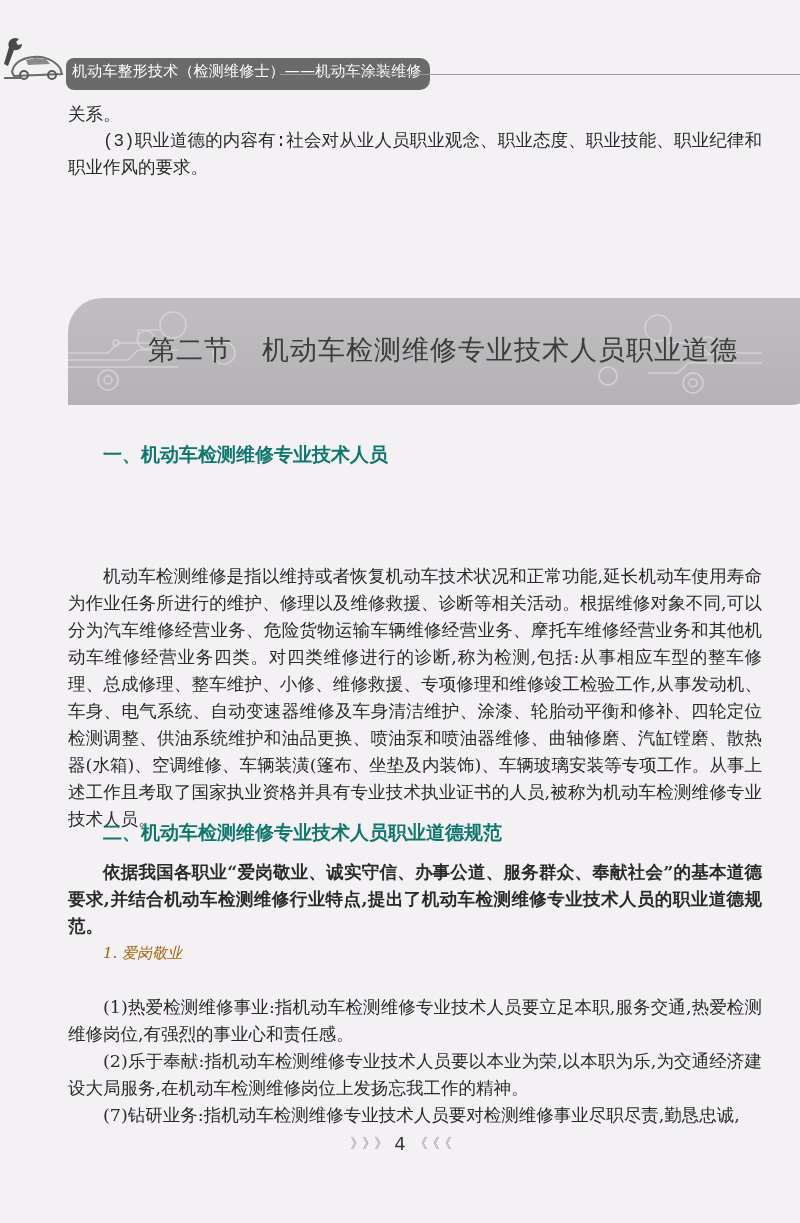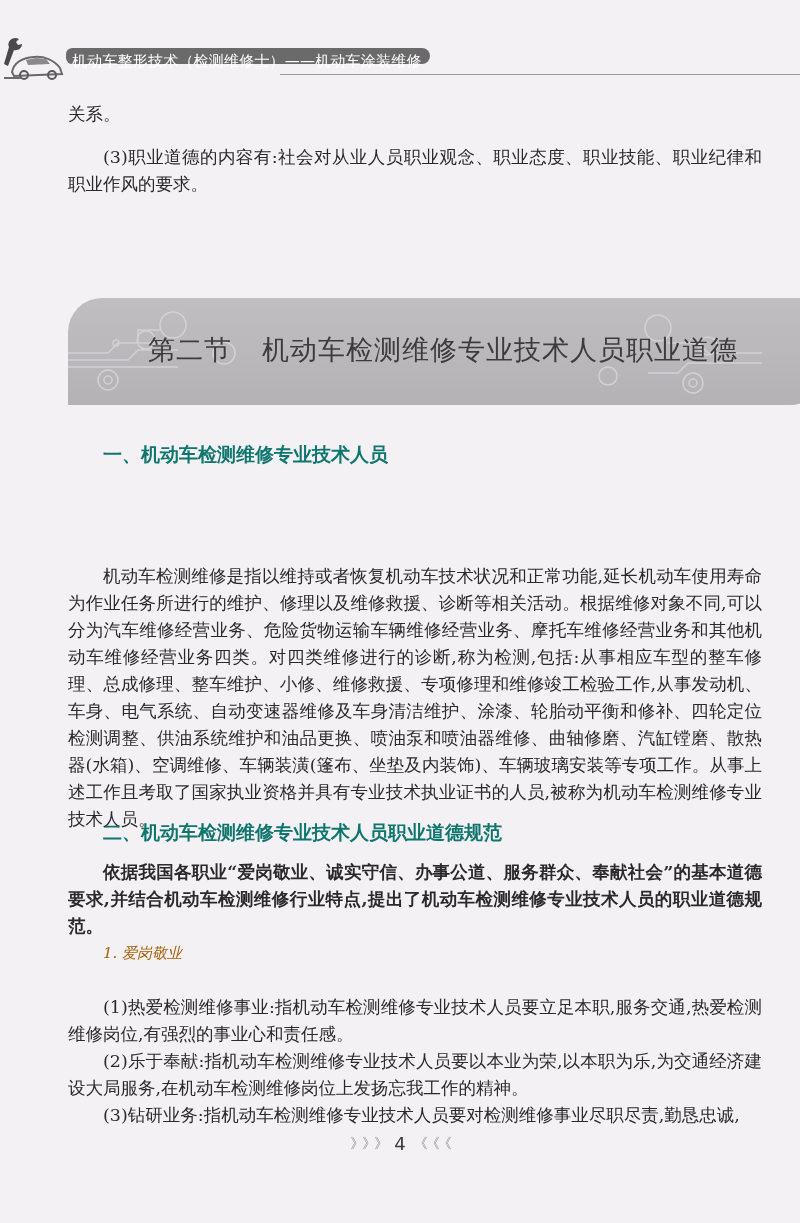--- a/index.html
+++ b/index.html
@@ -9,21 +9,21 @@
       font-family: "DejaVu Serif", "Liberation Serif", serif;
       color: #2a2a2a;
       position: relative;
     }
     .page { position: absolute; inset: 0; }
 
     
     .running-header { position: absolute; left: 0; top: 34px; width: 800px; height: 48px; }
     .header-logo { position: absolute; left: 2px; top: 2px; width: 62px; height: 44px; }
     .header-tag {
-      position: absolute; left: 66px; top: 14px; height: 16px;
+      position: absolute; left: 66px; top: 24px; height: 32px;
       background: #6a6a6a; color: #ffffff;
       font-family: "DejaVu Sans", "Liberation Sans", sans-serif;
       font-size: 15px; line-height: 26px; padding: 0 8px 0 6px;
       border-radius: 8px 10px 10px 8px; white-space: nowrap; letter-spacing: 0.2px;
     }
     .header-rule { position: absolute; left: 280px; right: 0; top: 40px; height: 1px; background: #9a9a9a; }
 
     
     .para {
       position: absolute; left: 68px; width: 694px;
@@ -74,21 +74,21 @@
       <path d="M24 24 L34 22 L44 23 L48 28 L26 29 Z" fill="#8a8a8a"></path>
       <circle cx="22" cy="39" r="4" fill="none" stroke="#5a5a5a" stroke-width="2"></circle>
       <circle cx="50" cy="39" r="4" fill="none" stroke="#5a5a5a" stroke-width="2"></circle>
       <path d="M2 42 L20 42" stroke="#6a6a6a" stroke-width="2"></path>
     </svg>
     <div class="header-tag">机动车整形技术（检测维修士）——机动车涂装维修</div>
     <div class="header-rule"></div>
   </div>
 
   <div class="para" style="top:101px;">关系。</div>
-  <div class="para indent" style="top:144px;">(3)职业道德的内容有:社会对从业人员职业观念、职业态度、职业技能、职业纪律和职业作风的要求。</div>
+  <div class="para indent" style="top:128px;font-family:Liberation Mono, monospace;">(3)职业道德的内容有:社会对从业人员职业观念、职业态度、职业技能、职业纪律和职业作风的要求。</div>
 
   <div class="banner">
     <svg width="694" height="107" viewBox="0 0 694 107">
       <g fill="none" stroke="#d6d4d7" stroke-width="1.5" opacity="0.9">
         <path d="M0 55 L40 55 L50 45 L95 45"></path>
         <path d="M0 62 L60 62 L70 52 L110 52"></path>
         <path d="M0 69 L110 69"></path>
         <circle cx="105" cy="27" r="13"></circle>
         <path d="M70 45 L70 32 L92 32"></path>
         <circle cx="48" cy="45" r="3"></circle>
@@ -111,18 +111,18 @@
   </div>
 
   <div class="subhead" style="top:440px;">一、机动车检测维修专业技术人员</div>
   <div class="para indent" style="top:563px;">机动车检测维修是指以维持或者恢复机动车技术状况和正常功能,延长机动车使用寿命为作业任务所进行的维护、修理以及维修救援、诊断等相关活动。根据维修对象不同,可以分为汽车维修经营业务、危险货物运输车辆维修经营业务、摩托车维修经营业务和其他机动车维修经营业务四类。对四类维修进行的诊断,称为检测,包括:从事相应车型的整车修理、总成修理、整车维护、小修、维修救援、专项修理和维修竣工检验工作,从事发动机、车身、电气系统、自动变速器维修及车身清洁维护、涂漆、轮胎动平衡和修补、四轮定位检测调整、供油系统维护和油品更换、喷油泵和喷油器维修、曲轴修磨、汽缸镗磨、散热器(水箱)、空调维修、车辆装潢(篷布、坐垫及内装饰)、车辆玻璃安装等专项工作。从事上述工作且考取了国家执业资格并具有专业技术执业证书的人员,被称为机动车检测维修专业技术人员。</div>
 
   <div class="subhead" style="top:818px;">二、机动车检测维修专业技术人员职业道德规范</div>
   <div class="para indent" style="top:859px;font-weight:bold;">依据我国各职业“爱岗敬业、诚实守信、办事公道、服务群众、奉献社会”的基本道德要求,并结合机动车检测维修行业特点,提出了机动车检测维修专业技术人员的职业道德规范。</div>
   <div class="item-title" style="top:940px;">1. 爱岗敬业</div>
   <div class="para indent" style="top:994px;">(1)热爱检测维修事业:指机动车检测维修专业技术人员要立足本职,服务交通,热爱检测维修岗位,有强烈的事业心和责任感。</div>
   <div class="para indent" style="top:1048px;">(2)乐于奉献:指机动车检测维修专业技术人员要以本业为荣,以本职为乐,为交通经济建设大局服务,在机动车检测维修岗位上发扬忘我工作的精神。</div>
-  <div class="para indent" style="top:1102px;">(3)钻研业务:指机动车检测维修专业技术人员要对检测维修事业尽职尽责,勤恳忠诚,</div>
+  <div class="para indent" style="top:1102px;">(7)钻研业务:指机动车检测维修专业技术人员要对检测维修事业尽职尽责,勤恳忠诚,</div>
 
   <div class="footer-page">
     <span class="arrows">》》》</span><span class="num">4</span><span class="arrows">《《《</span>
   </div>
 </div>
 
 </body></html>

